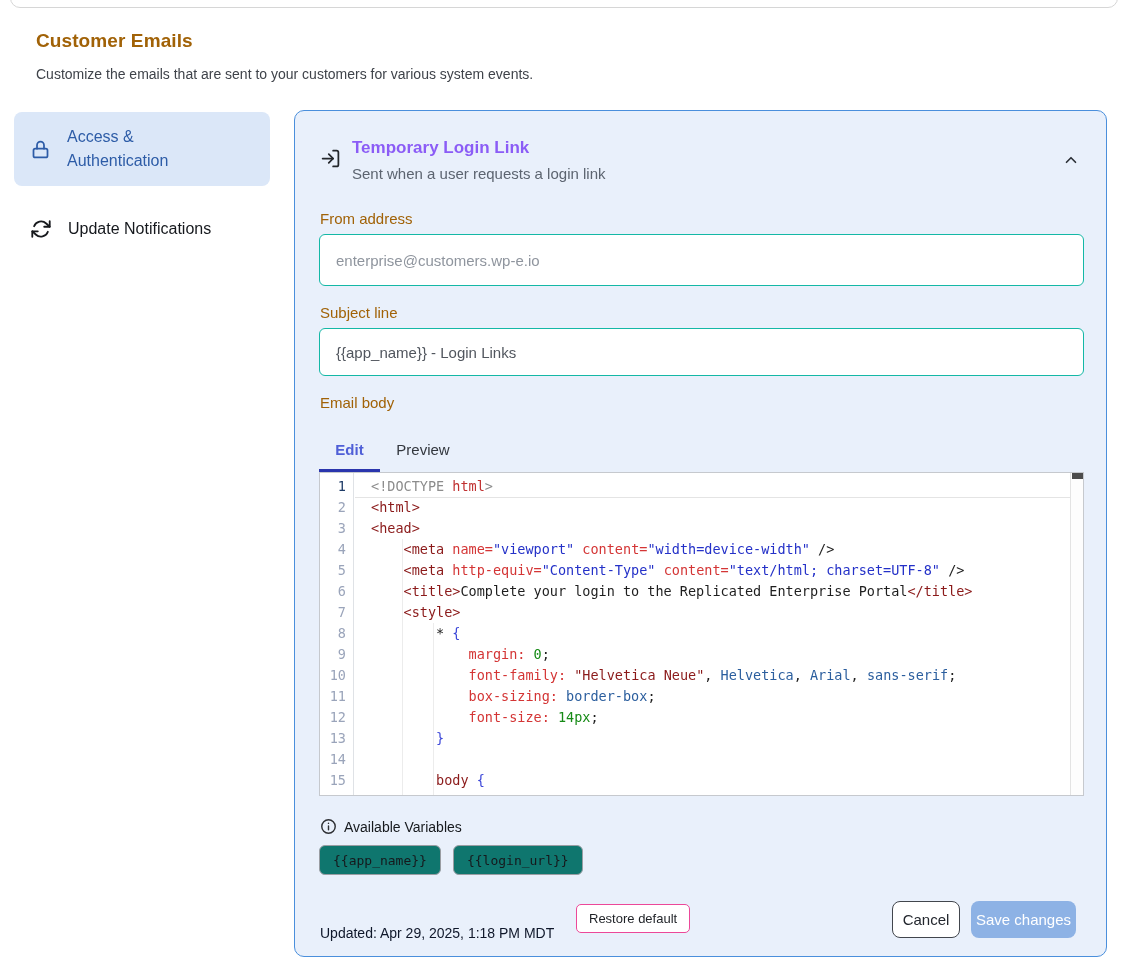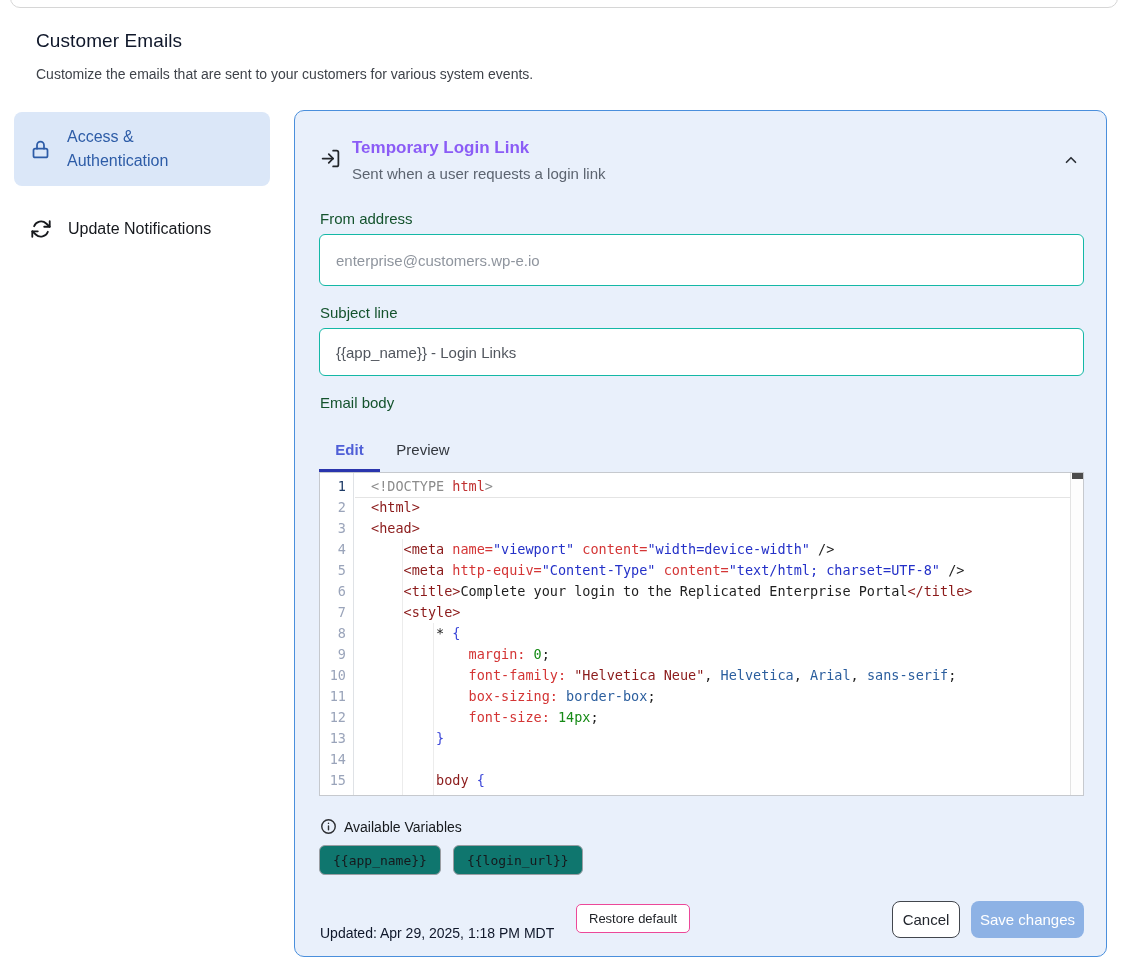--- a/index.html
+++ b/index.html
@@ -5,40 +5,40 @@
   * { margin:0; padding:0; box-sizing:border-box; }
   html,body { background:#fff; }
   body { font-family:"Liberation Sans", sans-serif; color:#1b1e23; }
   #app { position:relative; width:1128px; height:980px; background:#fff; overflow:hidden; }
 
   
   .top-card-edge { position:absolute; left:10px; top:-22px; width:1108px; height:30px;
     border:1px solid #d6d6d6; border-radius:10px; background:#fff; }
 
   
-  .page-title { position:absolute; left:36px; top:30px; font-size:19px; font-weight:400; color:#0f172a; letter-spacing:.1px; }
+  .page-title { position:absolute; left:36px; top:30px; font-size:19px; font-weight:700; color:#a16207; letter-spacing:.1px; }
   .page-subtitle { position:absolute; left:36px; top:66px; font-size:14px; color:#3f434a; }
 
   
   .side-item { position:absolute; left:14px; width:256px; display:flex; align-items:center; gap:16px; padding-left:16px; cursor:pointer; }
   .side-item.active { top:112px; height:74px; background:#dbe7f8; border-radius:8px; color:#2d5ca7; }
   .side-item.active .side-label { width:130px; font-size:16px; line-height:24px; }
   .side-item.plain { top:207px; height:44px; color:#15181d; }
   .side-item.plain .side-label { font-size:16px; }
   .side-icon { flex:0 0 auto; display:flex; }
 
   
   .panel { position:absolute; left:294px; top:110px; width:813px; height:847px;
     background:#e9f0fb; border:1.5px solid #4a8fdc; border-radius:10px; }
   .panel-icon { position:absolute; left:25px; top:37px; }
   .panel-title { position:absolute; left:57px; top:27px; font-size:17px; font-weight:700; color:#8b5cf6; }
   .panel-subtitle { position:absolute; left:57px; top:54px; font-size:15px; color:#5c6470; }
   .chevron-btn { position:absolute; left:764px; top:38px; width:24px; height:24px; background:none; border:none; cursor:pointer; }
 
-  .field-label { position:absolute; left:25px; font-size:15px; color:#14532d; }
+  .field-label { position:absolute; left:25px; font-size:15px; color:#a16207; }
   .text-input { position:absolute; left:24px; width:765px; background:#fff; border:1px solid #14b8a6; border-radius:6px;
     padding:0 16px; font-family:"Liberation Sans", sans-serif; font-size:15px; }
   #from-input { top:123px; height:52px; color:#8f959e; }
   #subject-input { top:217px; height:48px; color:#51565e; }
 
   
   .tab { position:absolute; top:318px; height:40px; display:flex; align-items:center; justify-content:center;
     font-size:15px; background:none; border:none; cursor:pointer; }
   .tab-edit { left:24px; width:61px; color:#4f5fd7; font-weight:700; }
   .tab-preview { left:85px; width:86px; color:#33373e; font-weight:400; }
@@ -70,21 +70,21 @@
     border:1px solid #9a9da3; border-radius:6px; font-family:"DejaVu Sans Mono","Liberation Mono",monospace;
     font-size:13px; color:#16181c; cursor:pointer; }
 
   
   .updated { position:absolute; left:25px; top:814px; font-size:14px; color:#0f172a; }
   .btn { cursor:pointer; font-family:"Liberation Sans", sans-serif; }
   .btn-restore { position:absolute; left:281px; top:793px; height:29px; padding:0 12px; background:#fff;
     border:1px solid #ec4899; border-radius:5px; font-size:13px; color:#1e2126; }
   .btn-cancel { position:absolute; left:597px; top:790px; width:68px; height:37px; background:#fff;
     border:1px solid #42464d; border-radius:8px; font-size:15px; color:#23272e; }
-  .btn-save { position:absolute; left:676px; top:790px; width:113px; height:37px; background:#8db2e5;
+  .btn-save { position:absolute; left:676px; top:790px; width:105px; height:37px; background:#8db2e5;
     border:none; border-radius:8px; font-size:15px; color:#fff; }
 </style>
 </head>
 <body>
 
 <div id="app">
 
   <div class="top-card-edge"></div>
 
   <div class="page-title">Customer Emails</div>

